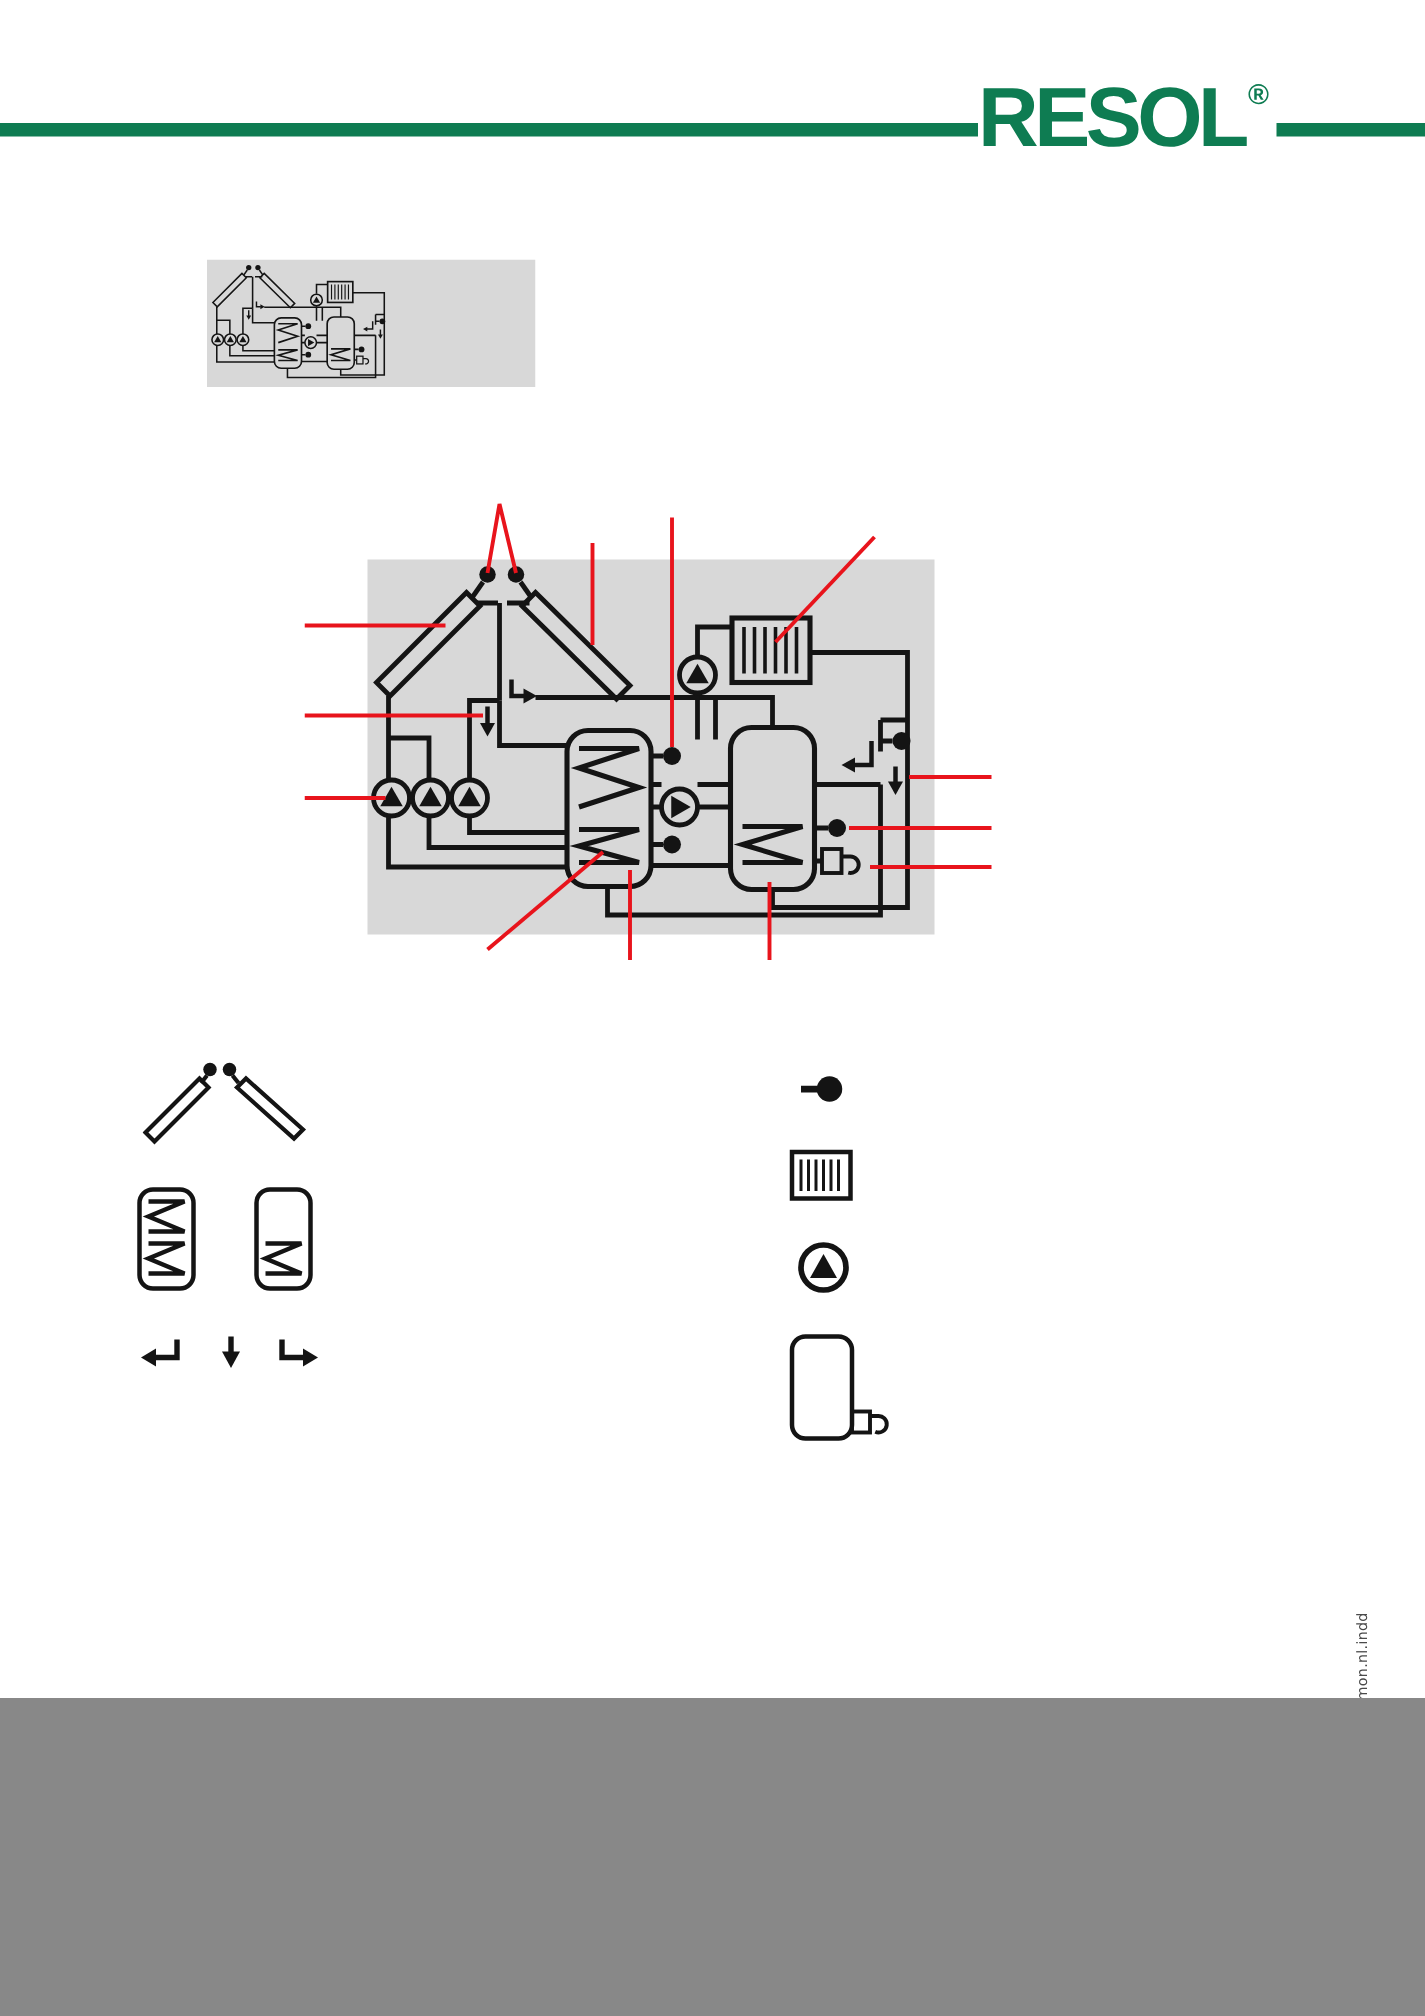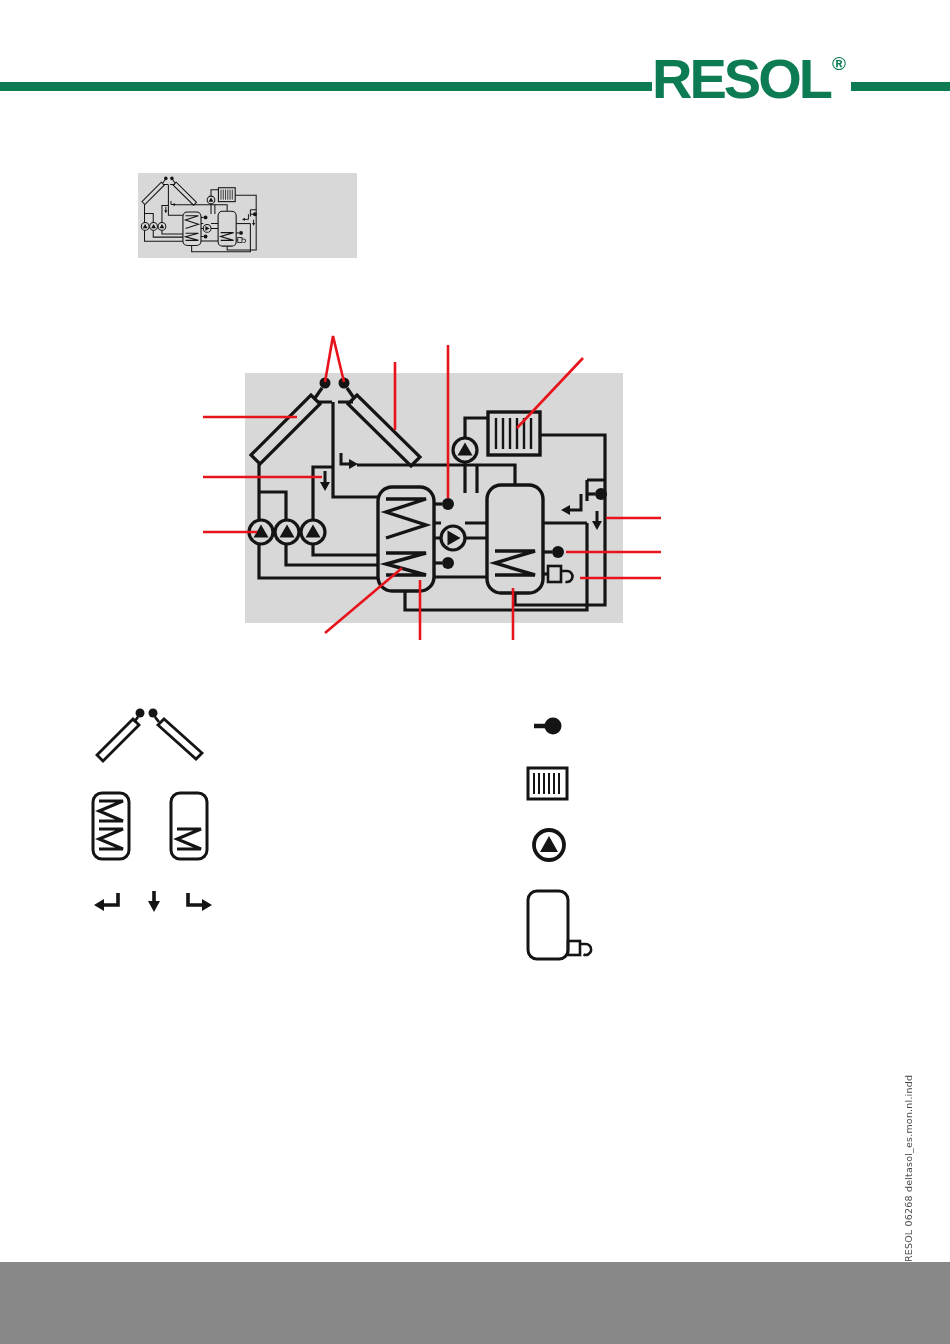--- a/index.html
+++ b/index.html
@@ -1,17 +1,17 @@
 <!DOCTYPE html>
 <html><head>
 <meta charset="utf-8">
 <style>
   html,body{margin:0;padding:0;background:#888;}
   .page{
-    position:relative;width:950px;height:1262px;background:#ffffff;
+    position:relative;width:950px;height:1132px;background:#ffffff;
     font-family:"Liberation Sans",sans-serif;overflow:hidden;margin:0 auto;
   }
   .abs{position:absolute;}
   
   .rule{position:absolute;top:82px;height:9px;background:#0E7C52;}
   .rule-left{left:0;width:652px;}
   .rule-right{left:851px;width:99px;}
   .logo{
     position:absolute;left:652px;top:34px;width:200px;height:64px;
     color:#0E7C52;font-weight:bold;font-size:56px;letter-spacing:-3px;

